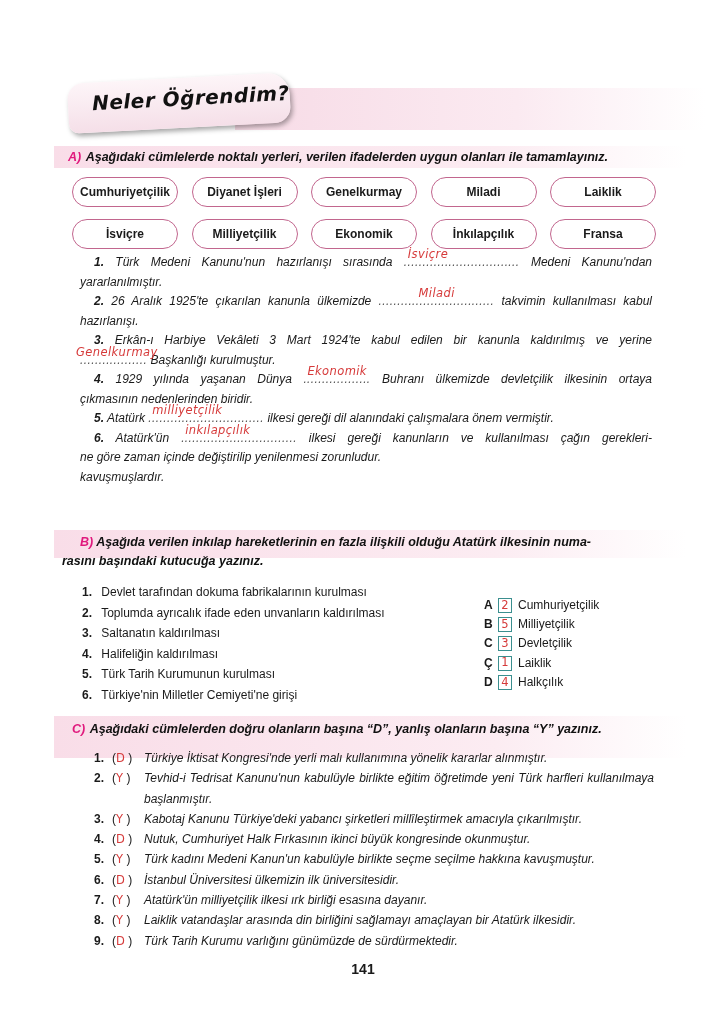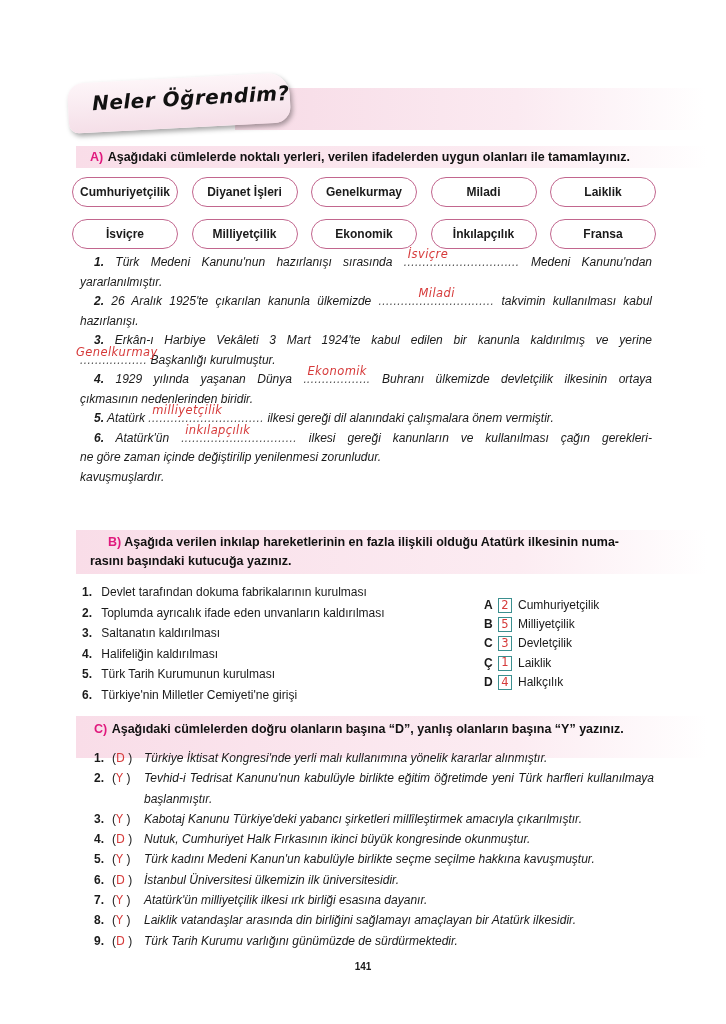--- a/index.html
+++ b/index.html
@@ -21,22 +21,23 @@
     box-shadow: 2px 3px 5px rgba(0,0,0,0.35);
   }
   .header-title {
     position: absolute; left: 92px; top: 86px;
     font-family: "DejaVu Sans", sans-serif; font-weight: bold; font-style: italic;
     font-size: 20px; color: #111; transform: rotate(-3deg); letter-spacing: 0.5px;
   }
 
   
   .section-bar {
-    position: absolute; left: 76px; width: 632px;
+    position: absolute; left: 54px; width: 632px;
     background: linear-gradient(to right, #f9dde8 0%, #fcecf2 70%, #ffffff 100%);
+    font-style: italic;
   }
   .section-text {
     font-weight: bold; font-size: 12.5px; line-height: 19px; color: #111;
   }
   .section-letter { color: #e0197d; font-weight: bold; }
 
   
   .pills { position: absolute; left: 72px; width: 584px; display: flex; justify-content: space-between; }
   .pill {
     width: 106px; height: 30px; border: 1.3px solid #c2668e; border-radius: 15px;
@@ -68,21 +69,21 @@
   }
 
   
   .c-list { position: absolute; left: 94px; top: 748px; font-size: 12px; line-height: 20.3px; width: 560px; }
   .c-item { display: flex; }
   .c-item .num { font-weight: bold; width: 18px; flex: none; }
   .c-paren { flex: none; width: 32px; white-space: nowrap; }
   .c-mark { color: #d63a3a; font-family: "DejaVu Sans", sans-serif; font-size: 11.5px; }
   .c-text { flex: 1; font-style: italic; }
 
-  .page-number { position: absolute; left: 0; width: 726px; top: 961px; text-align: center; font-weight: bold; font-size: 10px; }
+  .page-number { position: absolute; left: 0; width: 726px; top: 961px; text-align: center; font-weight: bold; font-size: 14px; }
 </style>
 </head>
 <body>
 
 <div class="page">
 
   <div class="header-band"></div>
   <div class="header-tab"></div>
   <div class="header-title">Neler Öğrendim?</div>
 
@@ -153,21 +154,21 @@
       <span>Atatürk'ün</span>
       <span class="dots"><span>...............................</span><span class="answer">inkılapçılık</span></span>
       <span>ilkesi gereği kanunların ve kullanılması çağın gerekleri-</span>
     </div>
     <div class="line">ne göre zaman içinde değiştirilip yenilenmesi zorunludur.</div>
 
 
     <div class="line">kavuşmuşlardır.</div>
   </div>
 
-  <div class="section-bar" style="top:530px;height:44px;padding:3px 0 0 14px;">
+  <div class="section-bar" style="top:530px;height:28px;padding:3px 0 0 8px;">
     <div class="section-text" style="padding-left:18px;">
       <span class="section-letter">B)</span>
       <span>Aşağıda verilen inkılap hareketlerinin en fazla ilişkili olduğu Atatürk ilkesinin numa-</span>
     </div>
     <div class="section-text">rasını başındaki kutucuğa yazınız.</div>
   </div>
 
   <div class="b-list">
     <div><span class="num">1.</span> <span>Devlet tarafından dokuma fabrikalarının kurulması</span></div>
     <div><span class="num">2.</span> <span>Toplumda ayrıcalık ifade eden unvanların kaldırılması</span></div>

